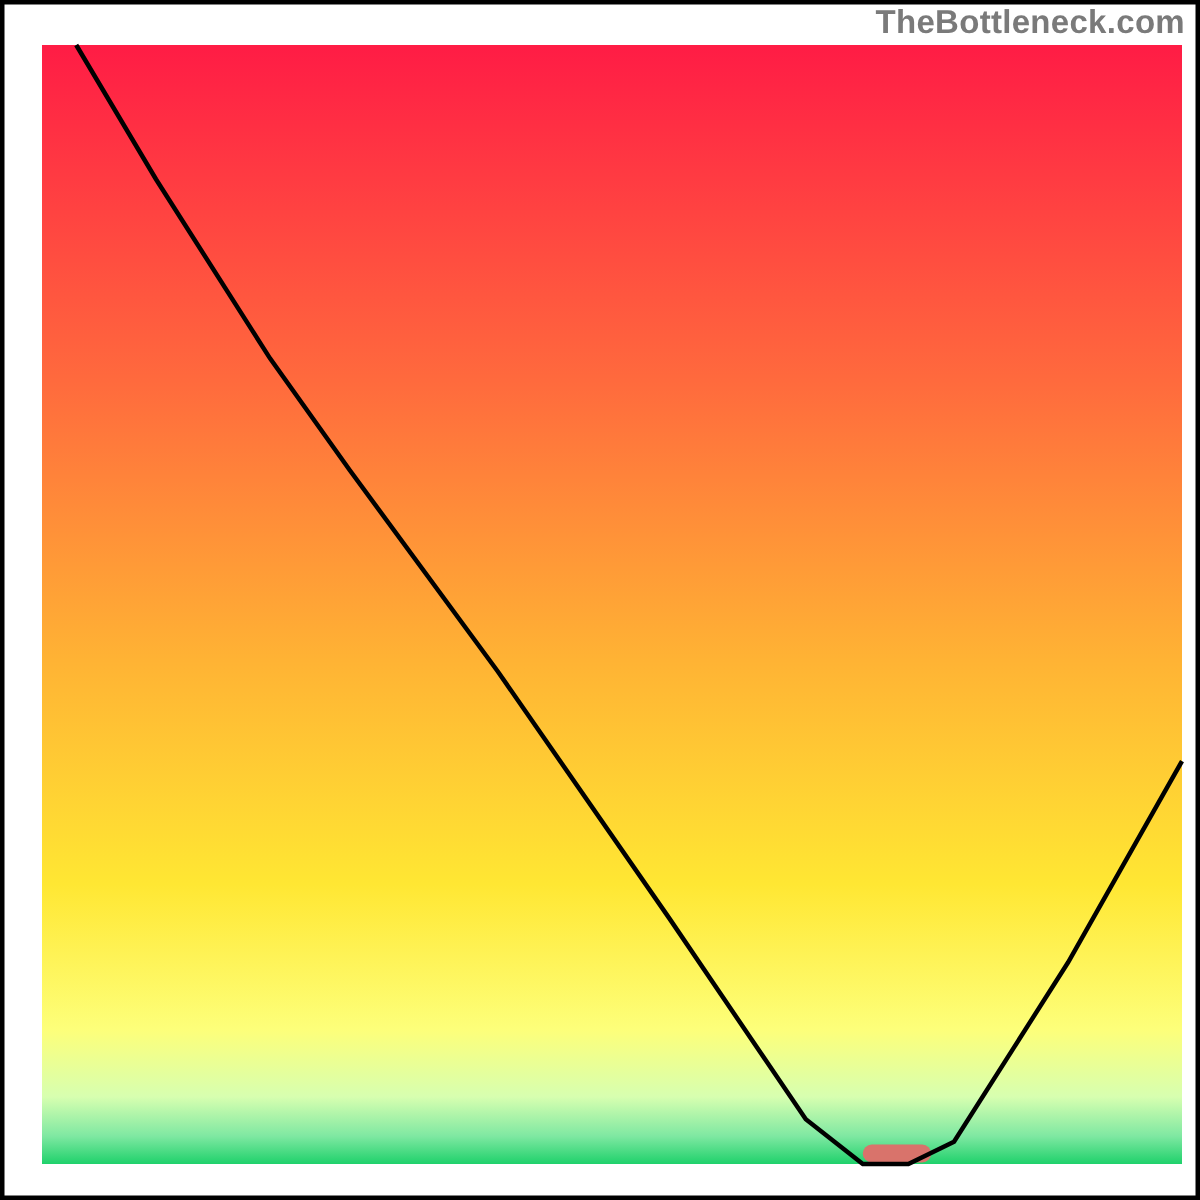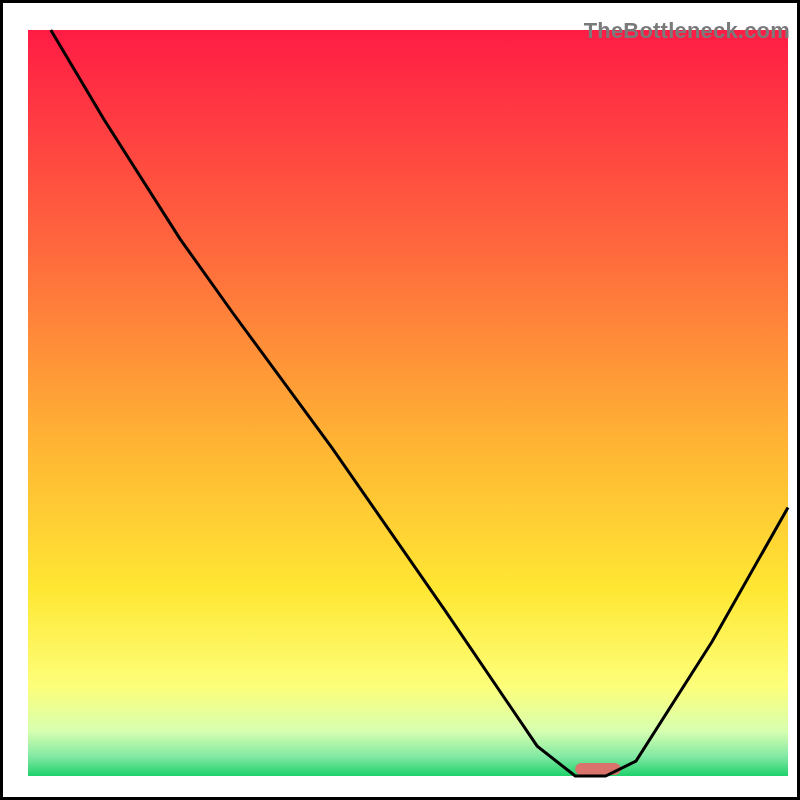--- a/index.html
+++ b/index.html
@@ -16,21 +16,20 @@
     height: 800px;
   }
   .watermark {
     position: absolute;
     top: 2px;
     right: 10px;
     font-size: 22px;
     font-weight: 600;
     color: #7a7a7a;
     letter-spacing: 0.2px;
-    margin-top: 16px;
   }
   svg {
     display: block;
   }
 </style>
 </head>
 <body>
 
 <div class="canvas">
   <div class="watermark">TheBottleneck.com</div>

